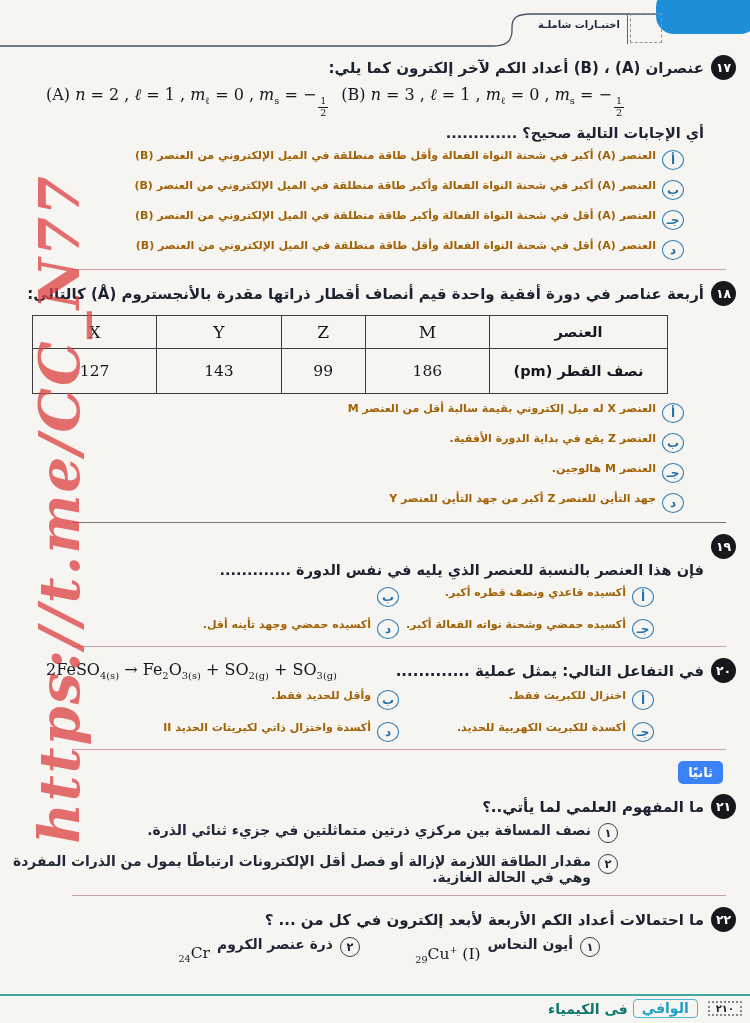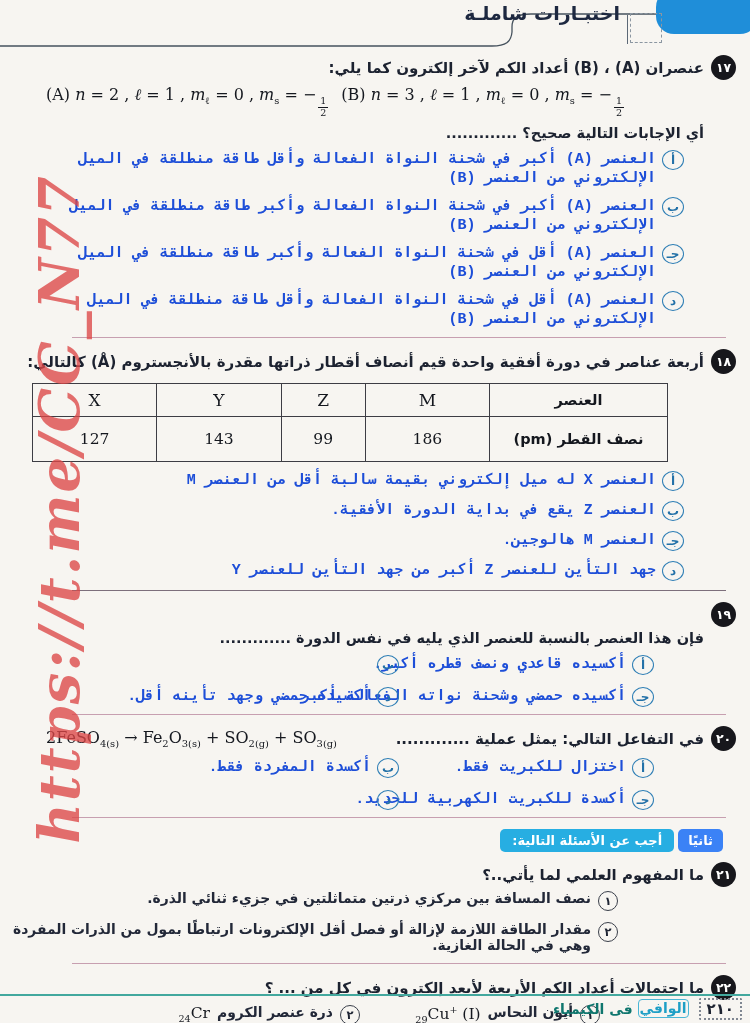--- a/index.html
+++ b/index.html
@@ -5,21 +5,21 @@
   * { margin:0; padding:0; box-sizing:border-box; }
   body { background:#e8e6e2; font-family:"DejaVu Sans", sans-serif; }
   .page{
     position:relative; width:750px; height:1023px; margin:0 auto;
     background:#f7f5f1; overflow:hidden; direction:rtl; color:#1e2433;
   }
   
   .tab-blue{ position:absolute; top:-11px; right:-8px; width:102px; height:45px;
     background:#1f8ed9; border-radius:18px; }
   .hdr-svg{ position:absolute; top:0; right:0; left:0; height:52px; }
-  .hdr-label{ position:absolute; top:2px; right:130px; font-size:19px; font-weight:700; color:#1d2840; }
+  .hdr-label{ position:absolute; top:19px; right:130px; font-size:10px; font-weight:700; color:#1d2840; }
   .hdr-tick{ position:absolute; top:15px; right:122px; width:1px; height:29px; background:#5c6876; }
   .hdr-dash{ position:absolute; top:13px; right:88px; width:32px; height:30px;
     border:1.6px dashed #8b96a1; border-radius:1px; }
   
   .watermark{
     position:absolute; left:-338px; top:482px; width:782px; height:54px;
     transform:rotate(-90deg); text-align:center; z-index:6; pointer-events:none;
     font-family:"DejaVu Serif", serif; font-style:italic; font-weight:700;
     font-size:56px; letter-spacing:2px; color:rgba(221,71,71,.78); white-space:nowrap;
   }
@@ -29,21 +29,21 @@
   .q-circle{ flex:0 0 auto; width:25px; height:25px; border-radius:50%;
     background:#17171c; color:#fff; display:inline-flex; align-items:center;
     justify-content:center; font-size:12.5px; font-weight:700; }
   .q-text{ font-size:15px; font-weight:700; color:#1c2230; }
   .q-prompt{ font-size:14.5px; font-weight:700; color:#1c2230; padding-right:32px; margin:3px 0 8px; }
   .opt{ display:flex; align-items:flex-start; gap:6px; }
   .opts1 .opt{ margin:0 52px 9px 0; }
   .opt-circle{ flex:0 0 auto; width:22px; height:20px; margin-top:1px; border-radius:50%;
     border:1.4px solid #2e7eb5; color:#2371a8; display:inline-flex; align-items:center;
     justify-content:center; font-size:12px; font-weight:700; background:transparent; }
-  .opt-text{ font-size:15px; font-weight:600; color:#1d4ed8;font-family:Liberation Mono, monospace; }
+  .opt-text{ font-size:11px; font-weight:600; color:#a16207; }
   .opts2{ display:grid; grid-template-columns:255px auto; justify-content:start;
     row-gap:11px; margin:6px 82px 4px 0; }
   .opts2 .opt{ white-space:nowrap; }
   
   .eq-row{ display:flex; justify-content:space-between; padding:2px 112px 4px 36px; margin-bottom:2px; }
   .math{ direction:ltr; unicode-bidi:isolate; font-family:"DejaVu Serif", serif;
     font-size:16px; color:#15181f; white-space:nowrap; }
   .math .it{ font-style:italic; }
   .math sub{ font-size:0.62em; }
   .fr{ display:inline-flex; flex-direction:column; text-align:center; vertical-align:-0.45em;
@@ -69,31 +69,31 @@
     padding:4px 12px; border-radius:5px; }
   
   .sub-item{ display:flex; align-items:flex-start; gap:7px; margin:0 118px 10px 0; }
   .sub-circle{ flex:0 0 auto; width:20px; height:20px; border-radius:50%; margin-top:1px;
     border:1.4px solid #3a3f4a; color:#1e2433; display:inline-flex; align-items:center;
     justify-content:center; font-size:11.5px; font-weight:700; }
   .sub-text{ font-size:13.9px; font-weight:600; color:#222838; }
   .items2{ display:grid; grid-template-columns:240px auto; justify-content:start; margin:4px 136px 0 0; }
   .items2 .sub-item{ margin:0; white-space:nowrap; }
   .chem{ direction:ltr; unicode-bidi:isolate; font-family:"DejaVu Serif", serif;
-    font-size:15.5px; color:#15181f; }
+    font-size:15.5px; color:#15181f;margin-top:8px; }
   .chem sub{ font-size:0.62em; } .chem sup{ font-size:0.62em; }
   
   .footer-line{ position:absolute; left:0; right:0; bottom:27px; height:2px; background:#43a89e; z-index:3; }
   .footer{ position:absolute; left:0; right:0; bottom:0; height:27px; display:flex;
     align-items:center; gap:10px; padding:1px 8px 3px; z-index:3; }
   .page-num{ border:2px dotted #7f8691; border-radius:2px; padding:0 6px;
-    font-size:15px; font-weight:700; color:#1c2230; }
+    font-size:10px; font-weight:700; color:#1c2230; }
   .brand-group{ display:flex; align-items:center; gap:5px; }
   .brand{ color:#1e9fc6; border:1.2px solid #49b6d6; border-radius:4px;
-    padding:0 1px 1px; font-size:14px; font-weight:700; }
+    padding:0 8px 1px; font-size:14px; font-weight:700; }
   .brand-rest{ color:#0f766e; font-size:14px; font-weight:700; }
 </style>
 </head>
 <body>
 
 <div class="page">
 
   <svg class="hdr-svg" viewBox="0 0 750 52">
     <path d="M0,46 L492,46 C506,46 511,42 512,32 L512,27 C512,17 518,14 531,14 L662,14" fill="none" stroke="#46525e" stroke-width="1.3"></path>
   </svg>
@@ -223,37 +223,37 @@
         </div>
         <span class="math"><span>2FeSO</span><sub>4(s)</sub><span>  →  Fe</span><sub>2</sub><span>O</span><sub>3(s)</sub><span> + SO</span><sub>2(g)</sub><span> + SO</span><sub>3(g)</sub></span>
       </div>
       <div class="opts2">
         <div class="opt">
           <span class="opt-circle">أ</span>
           <span class="opt-text">اختزال للكبريت فقط.</span>
         </div>
         <div class="opt">
           <span class="opt-circle">ب</span>
-          <span class="opt-text">أكسدة المفردة فقط.</span>
+          <span class="opt-text">وأقل للحديد فقط.</span>
         </div>
         <div class="opt">
           <span class="opt-circle">جـ</span>
           <span class="opt-text">أكسدة للكبريت الكهربية للحديد.</span>
         </div>
         <div class="opt">
           <span class="opt-circle">د</span>
+          <span class="opt-text">أكسدة واختزال ذاتي لكبريتات الحديد II</span>
         </div>
       </div>
     </section>
 
     <hr class="divider">
 
     <div class="badge-row">
       <span class="badge-dark">ثانيًا</span>
-      <span class="badge-cyan">أجب عن الأسئلة التالية:</span>
     </div>
 
     <section>
       <div class="q-head">
         <span class="q-circle">٢١</span>
         <span class="q-text">ما المفهوم العلمي لما يأتي..؟</span>
       </div>
       <div class="sub-item">
         <span class="sub-circle">١</span>
         <span class="sub-text">نصف المسافة بين مركزي ذرتين متماثلتين في جزيء ثنائي الذرة.</span>

